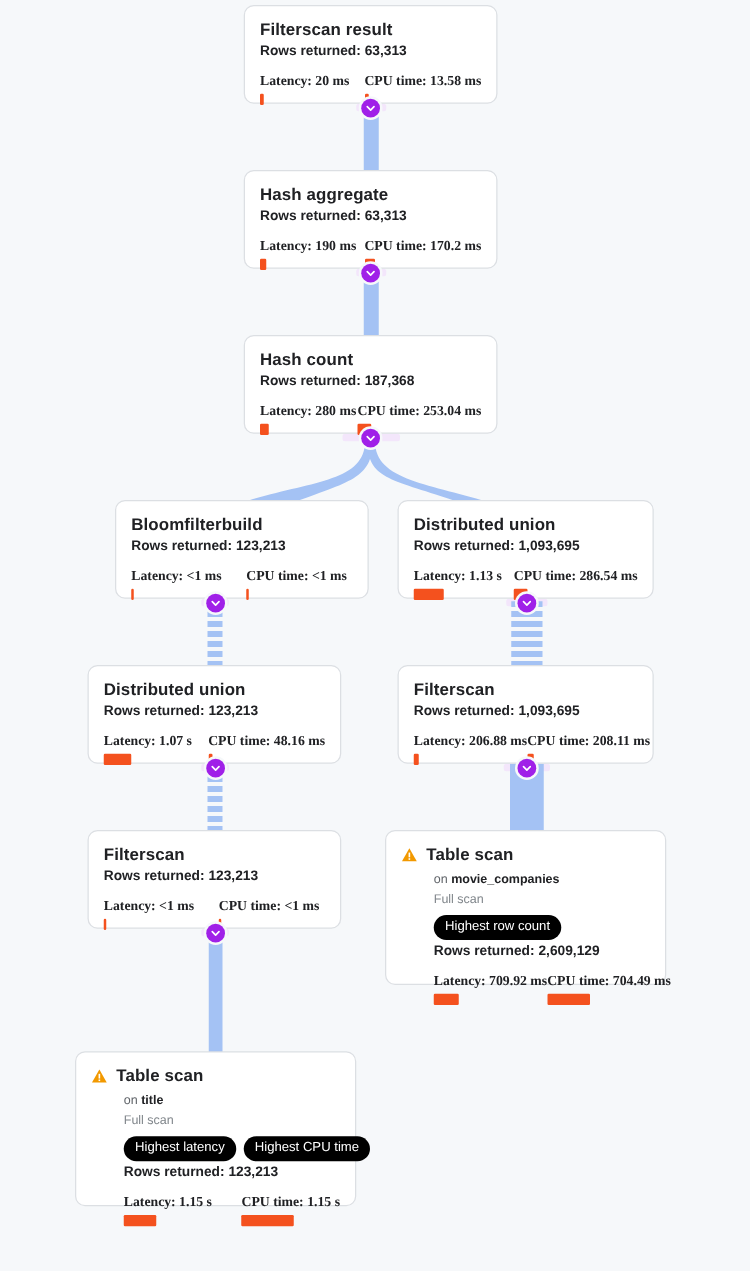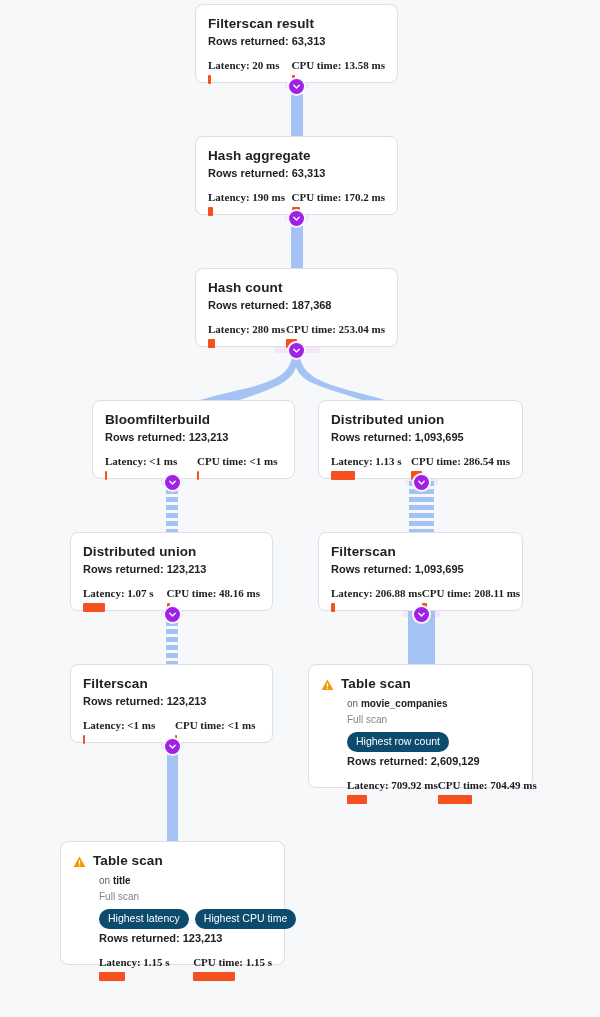--- a/index.html
+++ b/index.html
@@ -100,21 +100,21 @@
   .node-sub.dim {
     color: #80868b;
   }
   .badges {
     display: flex;
     gap: 6px;
     margin-top: 5px;
     margin-bottom: 2px;
   }
   .badge {
-    background: #0c4a6e;
+    background: #000000;
     color: #ffffff;
     font-size: 10.5px;
     line-height: 1;
     padding: 4px 9px 5px 9px;
     border-radius: 10px;
     white-space: nowrap;
   }
   .rows {
     font-size: 11px;
     color: #202124;

